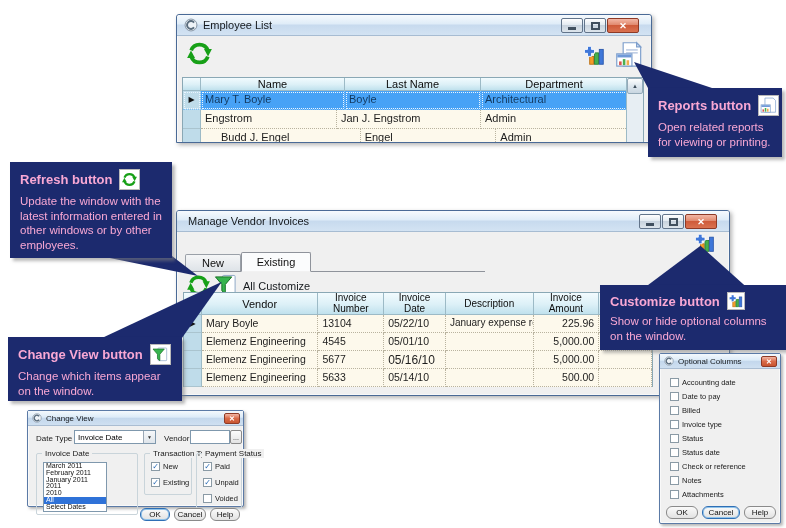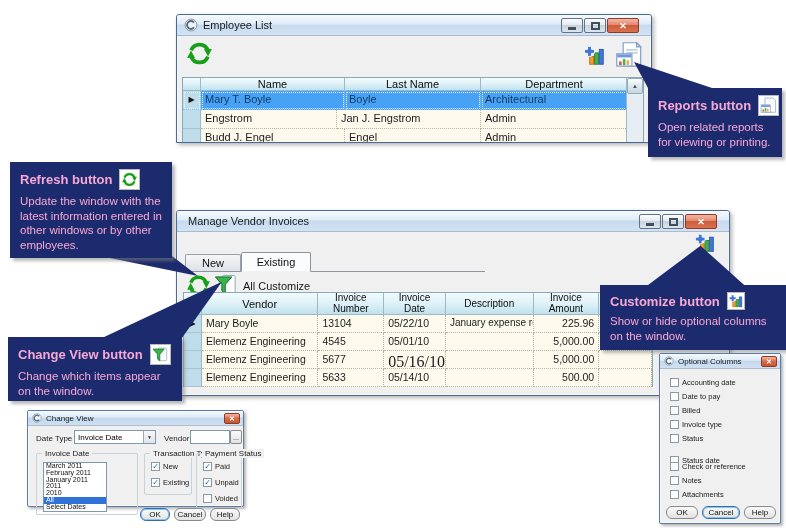--- a/index.html
+++ b/index.html
@@ -168,21 +168,21 @@
         <div class="gc" style="width:147px;">Architectural</div>
       </div>
       <div class="gr" style="height:19px;">
         <div class="gc selcol" style="width:18px;"></div>
         <div class="gc" style="width:136px;">Engstrom</div>
         <div class="gc" style="width:144px;">Jan J. Engstrom</div>
         <div class="gc" style="width:147px;">Admin</div>
       </div>
       <div class="gr" style="height:19px;">
         <div class="gc selcol" style="width:18px;"></div>
-        <div class="gc" style="width:144px;">Budd J. Engel</div>
+        <div class="gc" style="width:144px;margin-left:16px;">Budd J. Engel</div>
         <div class="gc" style="width:136px;">Engel</div>
         <div class="gc" style="width:147px;">Admin</div>
       </div>
       <div class="scrollcol">
         <div class="scrollup">
             <span>▲</span>
           </div>
       </div>
     </div>
   </div>
@@ -267,21 +267,21 @@
         <div class="gc" style="width:66px; font-size:10.5px;">4545</div>
         <div class="gc" style="width:62px; font-size:10.5px;">05/01/10</div>
         <div class="gc" style="width:88px;"></div>
         <div class="gc num" style="width:66px; font-size:10.5px;">5,000.00</div>
         <div class="gc" style="width:53px;"></div>
       </div>
       <div class="gr" style="height:18px;">
         <div class="gc selcol" style="width:18px;"></div>
         <div class="gc" style="width:117px; font-size:10.5px;">Elemenz Engineering</div>
         <div class="gc" style="width:66px; font-size:10.5px;">5677</div>
-        <div class="gc" style="width:62px; font-size:16px;font-family:Liberation Serif, serif;">05/16/10</div>
+        <div class="gc" style="width:62px; font-size:12px;">05/16/10</div>
         <div class="gc" style="width:88px;"></div>
         <div class="gc num" style="width:66px; font-size:10.5px;">5,000.00</div>
         <div class="gc" style="width:53px;"></div>
       </div>
       <div class="gr" style="height:18px;">
         <div class="gc selcol" style="width:18px;"></div>
         <div class="gc" style="width:117px; font-size:10.5px;">Elemenz Engineering</div>
         <div class="gc" style="width:66px; font-size:10.5px;">5633</div>
         <div class="gc" style="width:62px; font-size:10.5px;">05/14/10</div>
         <div class="gc" style="width:88px;"></div>
@@ -449,21 +449,21 @@
       <span class="cblbl">Billed</span>
     </div>
     <div class="cbrow" style="left:10px; top:66px;">
       <span class="cb"></span>
       <span class="cblbl">Invoice type</span>
     </div>
     <div class="cbrow" style="left:10px; top:80px;">
       <span class="cb"></span>
       <span class="cblbl">Status</span>
     </div>
-    <div class="cbrow" style="left:10px; top:102px;">
+    <div class="cbrow" style="left:10px; top:94px;">
       <span class="cb"></span>
       <span class="cblbl">Status date</span>
     </div>
     <div class="cbrow" style="left:10px; top:108px;">
       <span class="cb"></span>
       <span class="cblbl">Check or reference</span>
     </div>
     <div class="cbrow" style="left:10px; top:122px;">
       <span class="cb"></span>
       <span class="cblbl">Notes</span>

